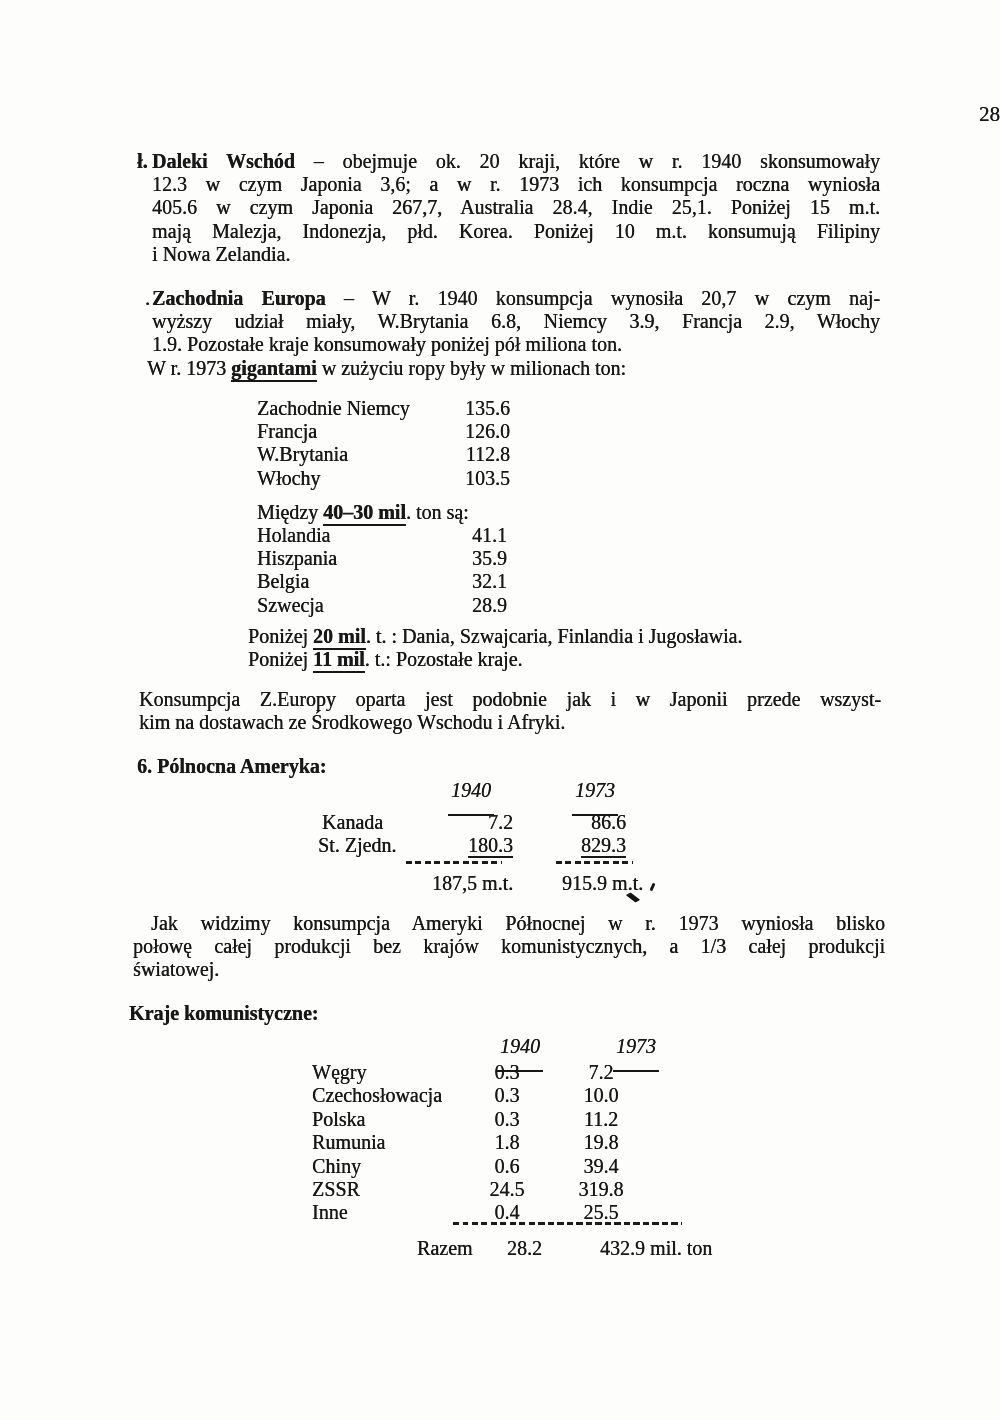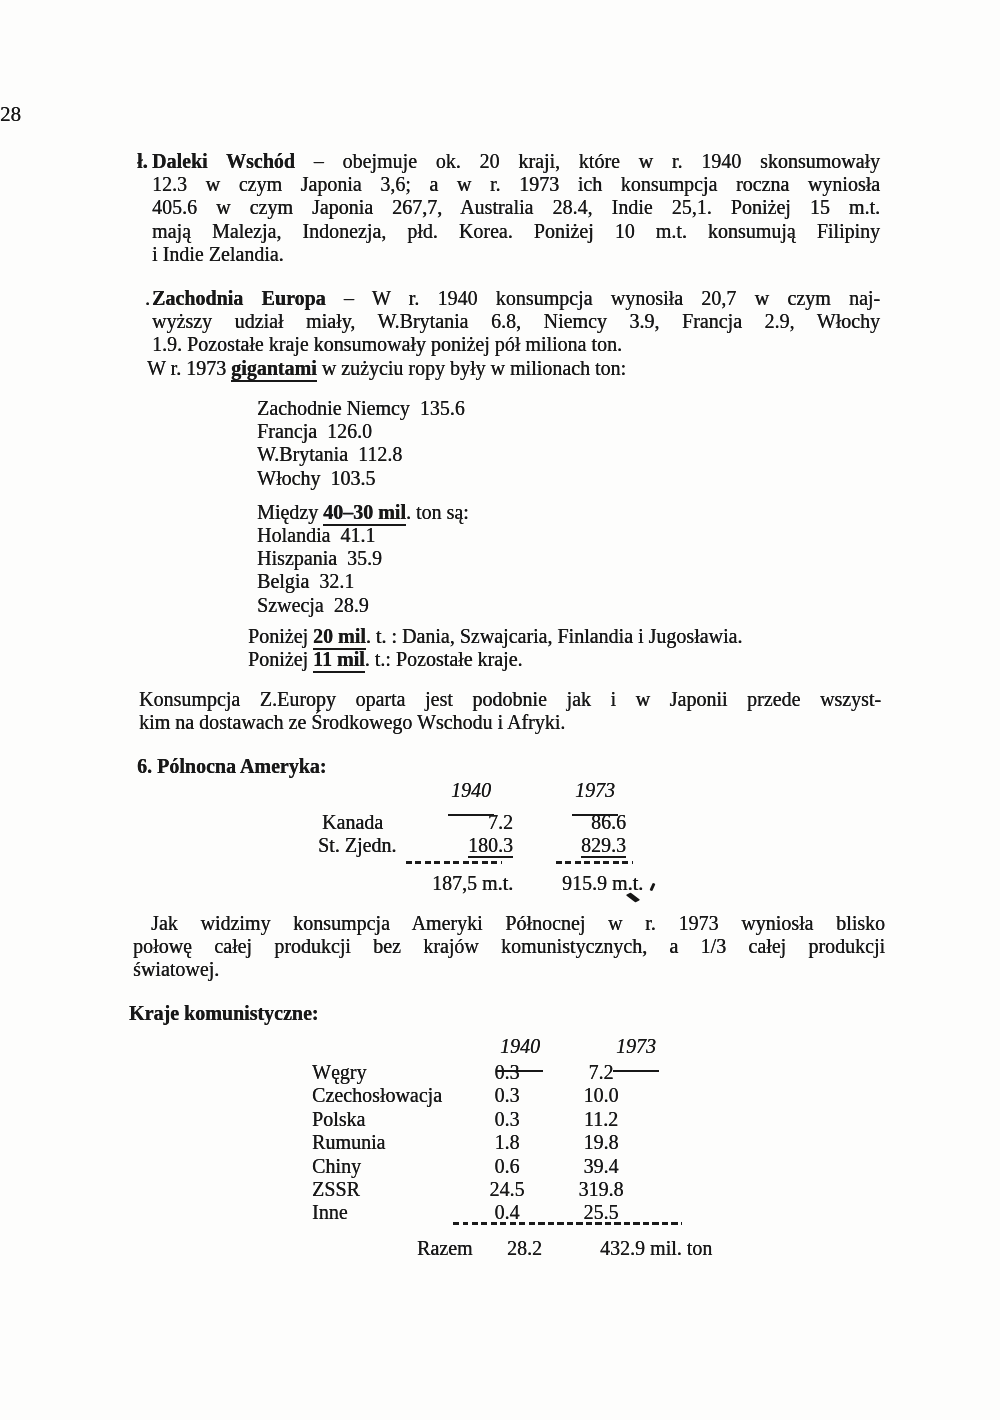--- a/index.html
+++ b/index.html
@@ -13,48 +13,48 @@
     line-height:23.2px;
     text-shadow:0.35px 0 0 currentColor;
     overflow:hidden;
   }
   .abs { position:absolute; }
   .b { font-weight:bold; }
   .jl { text-align:justify; text-align-last:justify; text-justify:inter-word; }
   .u  { border-bottom:2px solid currentColor; padding-bottom:1px;font-weight:bold; }
   .u2 { border-bottom:2px solid currentColor; padding:0 3px 13px 3px;font-style:italic; }
   .vu { border-bottom:2.5px solid currentColor; }
-  .trow { display:flex; justify-content:flex-start;gap:10px; }
+  .trow { display:flex; justify-content:space-between;gap:10px; }
   .grid3 { display:grid; grid-template-columns:160px 70px 118px; }
   .grid3 > span:nth-child(3n+2), .grid3 > span:nth-child(3n) { text-align:center; }
   .dash {
     height:2.6px;
     background:repeating-linear-gradient(90deg,#1b1b1b 0 6px,transparent 6px 9.5px);
   }
   .right { text-align:right; }
-  .pagenum { left:0; top:103px; width:1000px; text-align:left; font-size:21px; }
+  .pagenum { left:0; top:103px; width:1000px; text-align:right; font-size:21px; }
   .fleck1 { left:627px; top:895px; width:12px; height:5px; background:#151515;
             transform:rotate(38deg) skewX(-25deg); border-radius:1px; }
   .fleck2 { left:651px; top:883px; width:3px; height:8px; background:#151515;
             transform:rotate(24deg); border-radius:1px; }
 </style>
 </head>
 <body>
 
 <div class="page">
 
   <div class="abs pagenum">28</div>
 
   <div class="abs b" style="left:137px;top:150px">ł.</div>
   <div class="abs" style="left:152px;top:150px;width:728px">
     <div class="jl"><b class="b">Daleki Wschód</b><span> – obejmuje ok. 20 kraji, które w r. 1940 skonsumowały</span></div>
     <div class="jl">12.3 w czym Japonia 3,6; a w r. 1973 ich konsumpcja roczna wyniosła</div>
     <div class="jl">405.6 w czym Japonia 267,7, Australia 28.4, Indie 25,1. Poniżej 15 m.t.</div>
     <div class="jl">mają Malezja, Indonezja, płd. Korea. Poniżej 10 m.t. konsumują Filipiny</div>
-    <div>i Indie Zelandia.</div>
+    <div>i Nowa Zelandia.</div>
   </div>
 
   <div class="abs" style="left:145px;top:287px">.</div>
   <div class="abs" style="left:152px;top:287px;width:728px">
     <div class="jl"><b class="b">Zachodnia Europa</b><span> – W r. 1940 konsumpcja wynosiła 20,7 w czym naj-</span></div>
     <div class="jl">wyższy udział miały, W.Brytania 6.8, Niemcy 3.9, Francja 2.9, Włochy</div>
     <div>1.9. Pozostałe kraje konsumowały poniżej pół miliona ton.</div>
   </div>
 
   <div class="abs" style="left:147px;top:357px">

